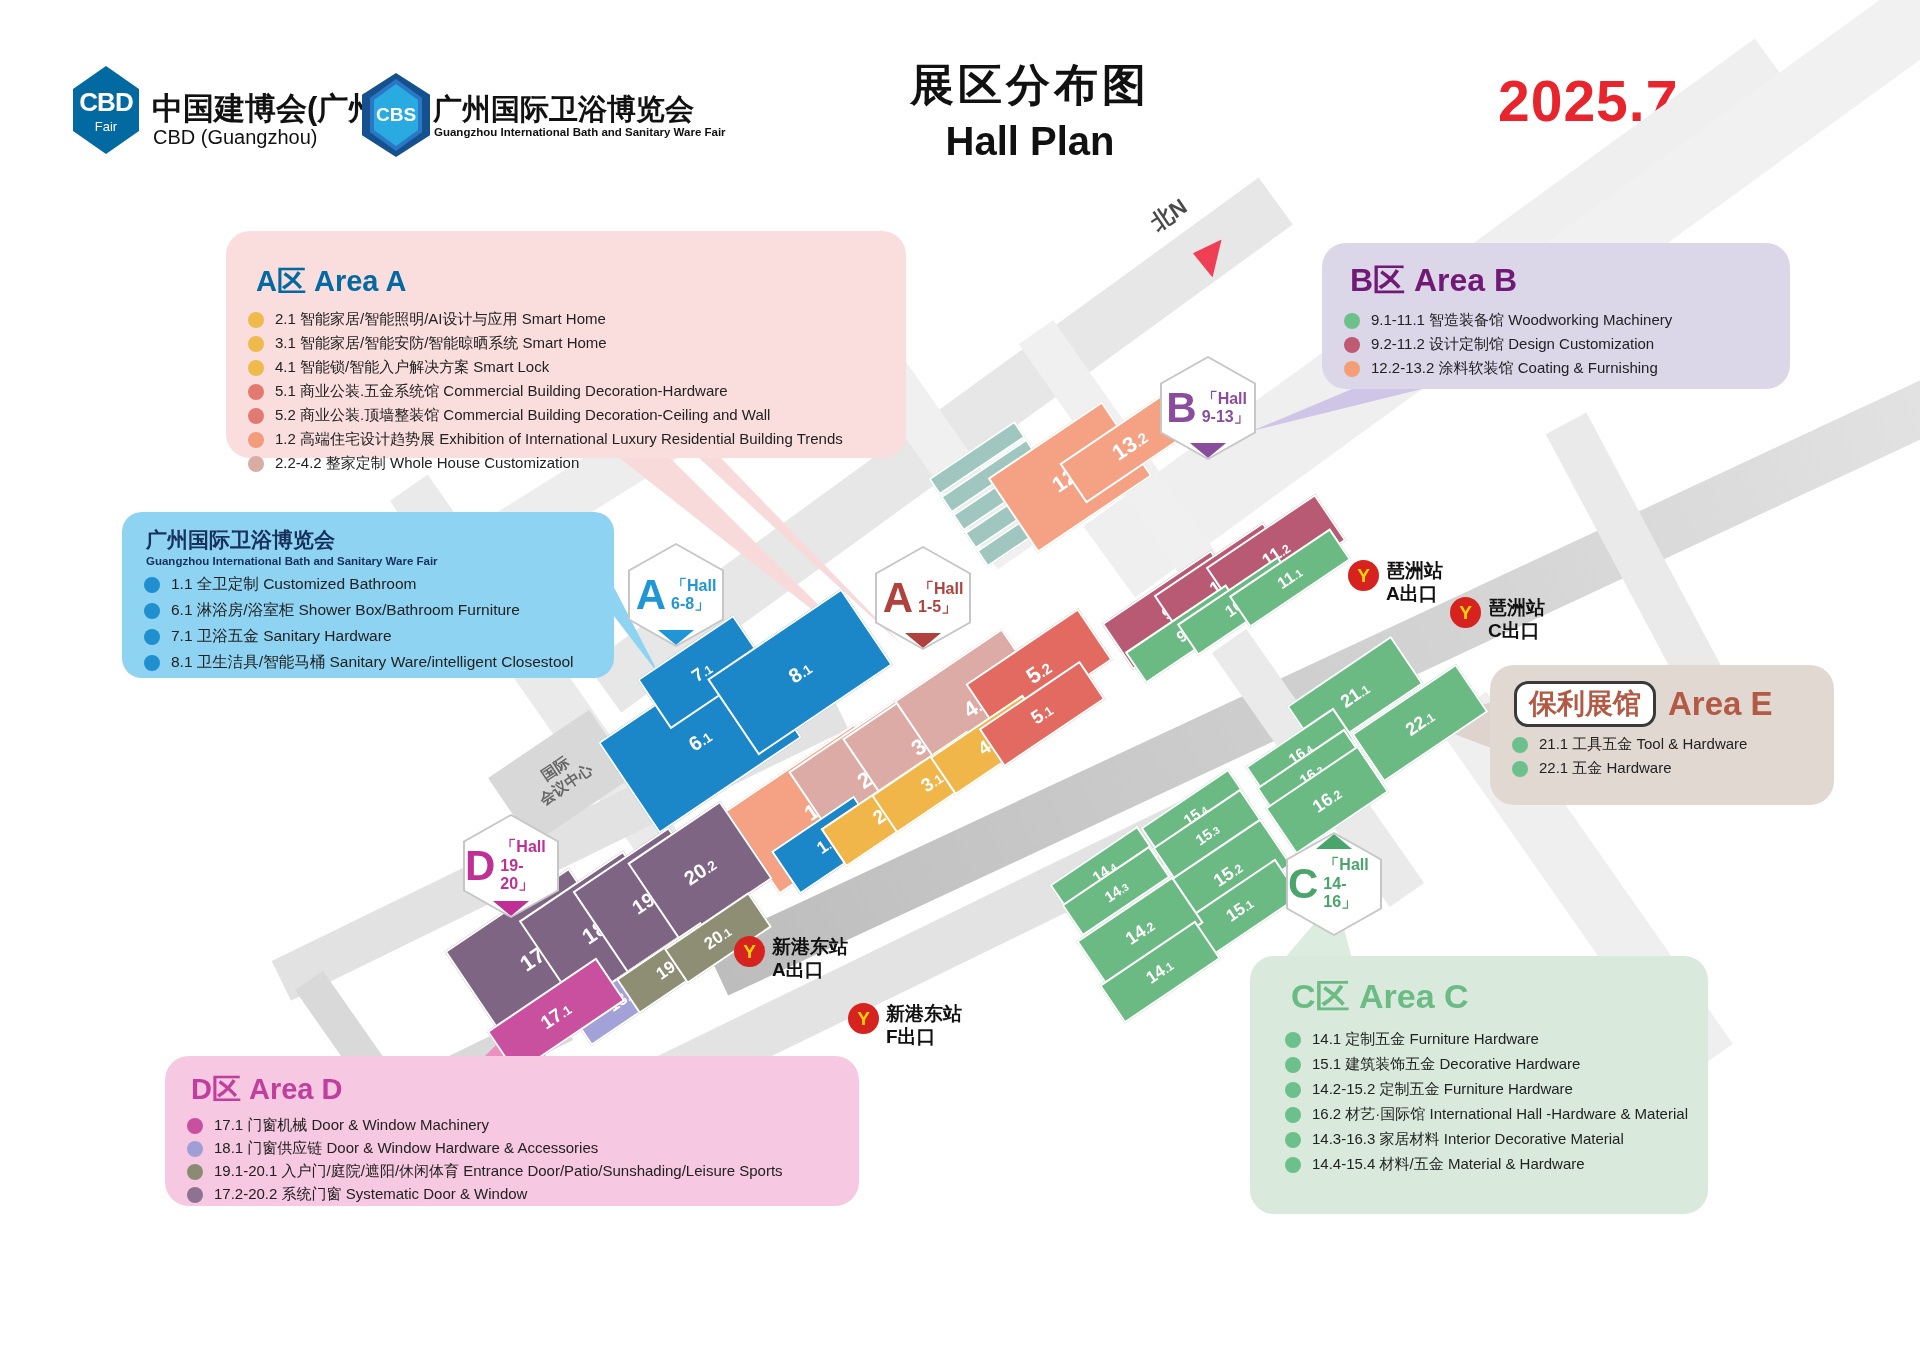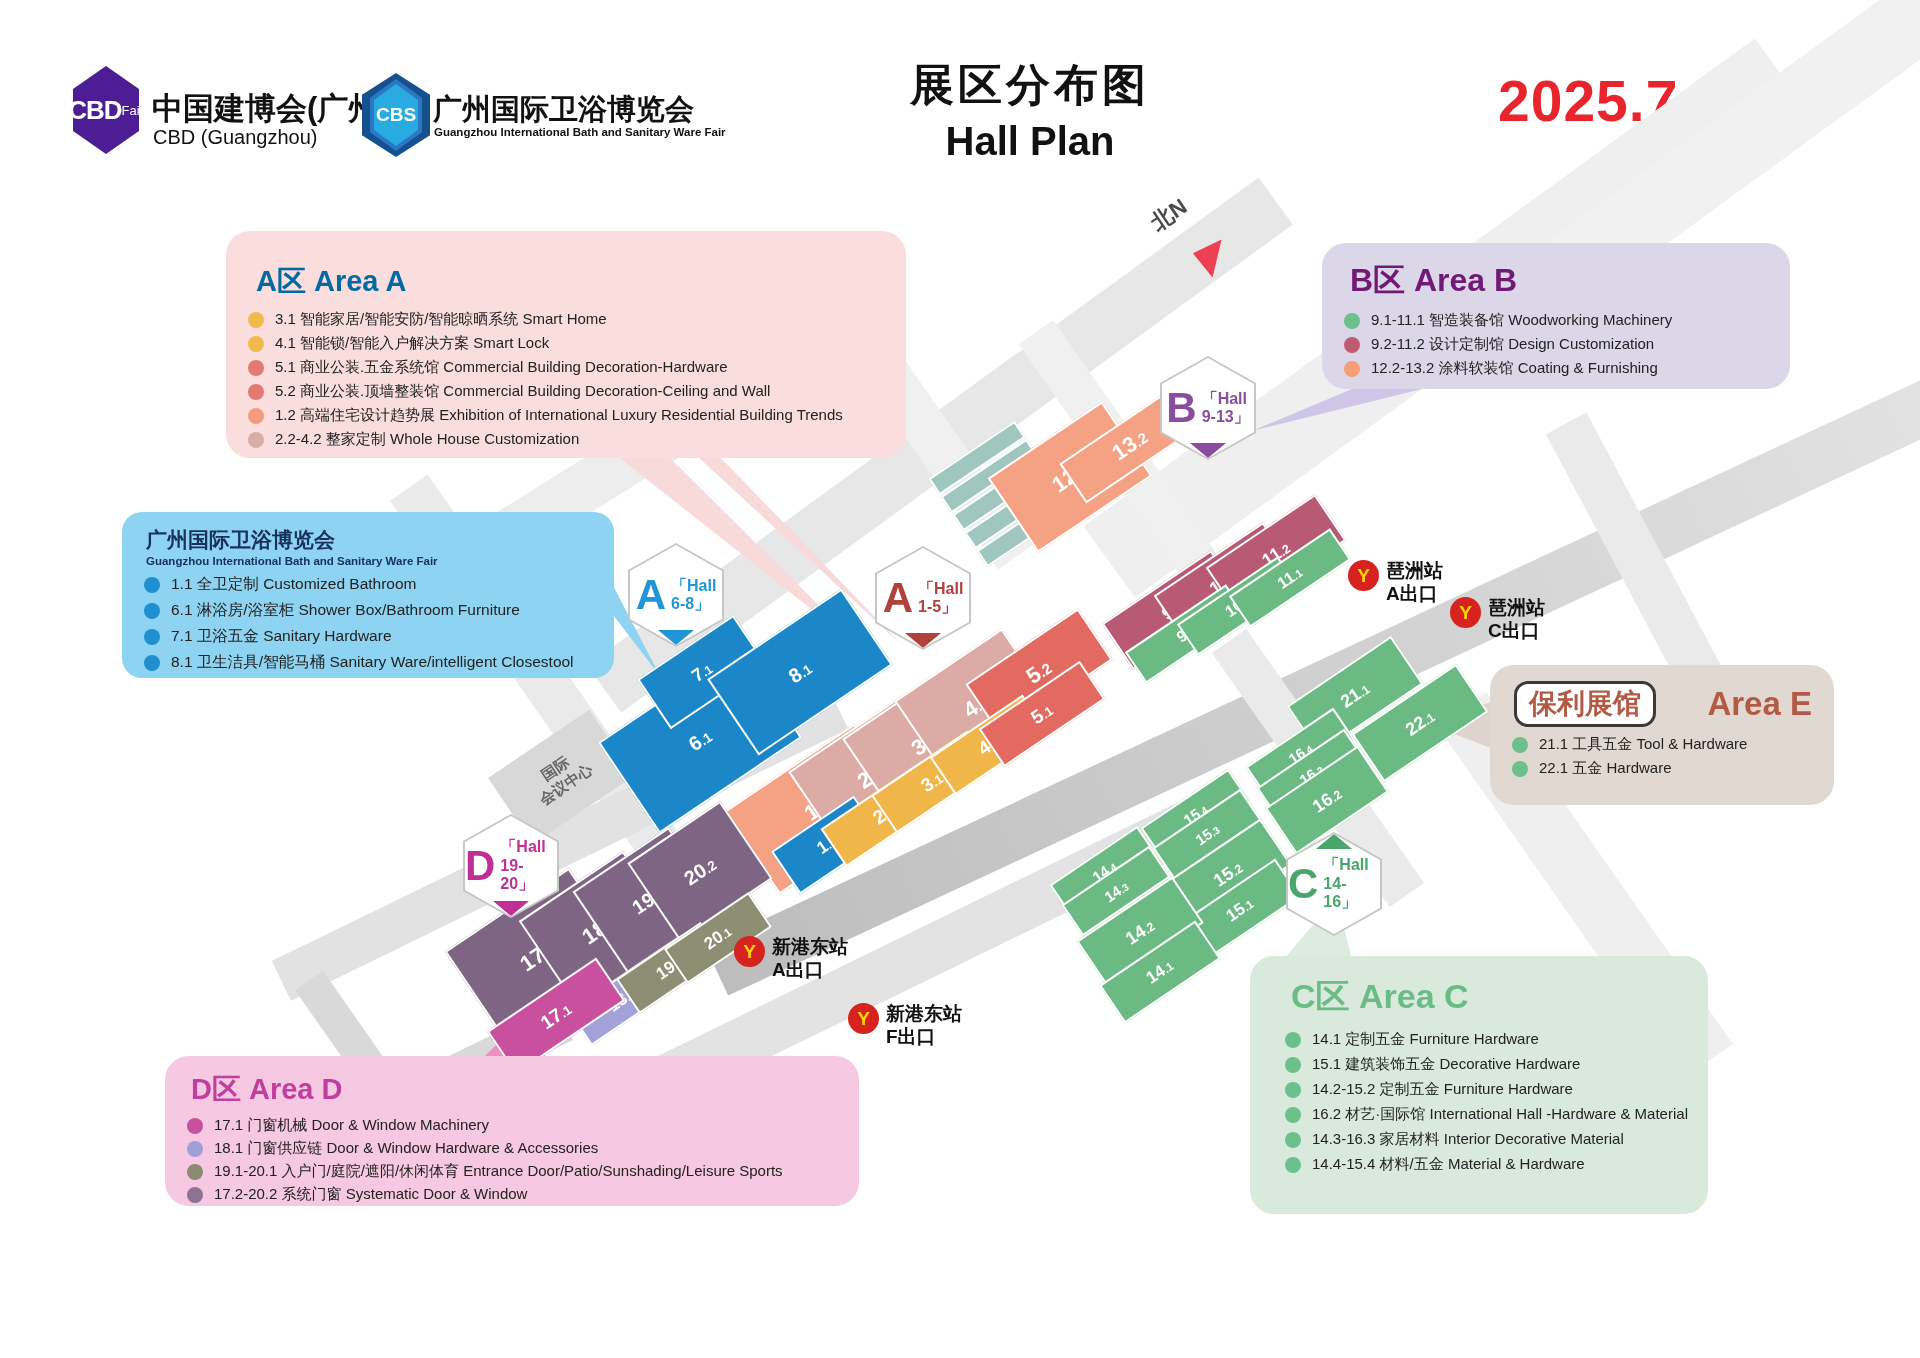--- a/index.html
+++ b/index.html
@@ -1,21 +1,21 @@
 <!DOCTYPE html>
 <html><head>
 <meta charset="utf-8">
 <style>
   html,body{margin:0;padding:0;background:#fff;}
   #canvas{position:relative;width:1920px;height:1358px;background:#fff;overflow:hidden;
           font-family:"Liberation Sans","DejaVu Sans",sans-serif;}
   
   .hexagon{clip-path:polygon(50% 0,100% 26%,100% 74%,50% 100%,0 74%,0 26%);}
-  #cbd-hex{position:absolute;left:73px;top:66px;width:66px;height:88px;background:#4c1d95;
-           display:flex;align-items:center;justify-content:center;color:#fff;}
+  #cbd-hex{position:absolute;left:73px;top:66px;width:66px;height:88px;background:#0369a1;
+           display:flex;flex-direction:column;align-items:center;justify-content:center;color:#fff;}
   #cbd-hex .l1{font-size:26px;font-weight:bold;letter-spacing:-1px;}
   #cbd-hex .l2{font-size:13px;font-weight:normal;margin-top:1px;}
   #cbd-title{position:absolute;left:152px;top:88px;font-size:31px;font-weight:bold;color:#111;}
   #cbd-sub{position:absolute;left:153px;top:126px;font-size:20px;color:#111;}
   #cbs-hex-o{position:absolute;left:362px;top:73px;width:68px;height:84px;background:#15508f;
              display:flex;align-items:center;justify-content:center;}
   #cbs-hex-m{width:52px;height:72px;background:#2a77c4;display:flex;align-items:center;justify-content:center;}
   #cbs-hex-i{width:44px;height:62px;background:#29abe2;display:flex;align-items:center;justify-content:center;
              color:#fff;font-size:19px;font-weight:bold;}
   #cbs-title{position:absolute;left:433px;top:90px;font-size:29px;font-weight:bold;color:#111;}
@@ -65,21 +65,21 @@
   .lt{font-size:15px;color:#222;white-space:nowrap;}
   #box-a{left:226px;top:231px;width:680px;height:227px;background:#fadede;}
   #box-a .box-title{font-size:29px;color:#0369a1;margin:17px 0 8px 8px;}
   #box-b{left:1322px;top:243px;width:468px;height:146px;background:#dcd6e9;}
   #box-b .box-title{font-size:32px;color:#701a75;margin:2px 0 8px 6px;}
   #box-bath{left:122px;top:512px;width:492px;height:166px;background:#8ed3f2;border-radius:20px;}
   #box-bath .box-title{font-size:21px;color:#17305c;margin:0 0 1px 2px;}
   #box-bath .box-sub{font-size:11.5px;font-weight:bold;color:#17305c;margin:0 0 7px 2px;}
   #box-bath .lt{font-size:15.5px;}
   #box-e{left:1490px;top:665px;width:344px;height:140px;background:#e2d8d2;}
-  #box-e .hdr{display:flex;align-items:center;gap:12px;margin:2px 0 8px 2px;justify-content:space-between;}
+  #box-e .hdr{display:flex;align-items:center;gap:12px;margin:2px 0 8px 2px;}
   #box-e .badge{border:3px solid #3a3a3a;border-radius:14px;padding:1px 12px;background:#fff;
                 font-size:28px;font-weight:bold;color:#b35a45;}
   #box-e .etitle{font-size:33px;font-weight:bold;color:#b35a45;}
   #box-c{left:1250px;top:956px;width:458px;height:258px;background:#d9eadd;padding-left:35px;}
   #box-c .box-title{font-size:34px;color:#6bbc84;margin:4px 0 10px 6px;}
   #box-c .li{margin:6px 0;}
   #box-d{left:165px;top:1056px;width:694px;height:150px;background:#f6c8e1;}
   #box-d .box-title{font-size:29px;color:#c03f9e;margin:0 0 6px 4px;}
   #box-d .li{margin:4px 0;}
 </style>
@@ -374,20 +374,24 @@
           <div class="sexit">F出口</div>
         </div>
       </div>
     </div>
 
   <div id="box-a" class="box">
     <div class="box-title">A区 Area A</div>
     <div>
         <div class="li">
           <span class="dot" style="background: rgb(240, 185, 75);"></span>
+          <span class="lt">2.1 智能家居/智能照明/AI设计与应用 Smart Home</span>
+        </div>
+        <div class="li">
+          <span class="dot" style="background: rgb(240, 185, 75);"></span>
           <span class="lt">3.1 智能家居/智能安防/智能晾晒系统 Smart Home</span>
         </div>
         <div class="li">
           <span class="dot" style="background: rgb(240, 185, 75);"></span>
           <span class="lt">4.1 智能锁/智能入户解决方案 Smart Lock</span>
         </div>
         <div class="li">
           <span class="dot" style="background: rgb(226, 122, 114);"></span>
           <span class="lt">5.1 商业公装.五金系统馆 Commercial Building Decoration-Hardware</span>
         </div>

